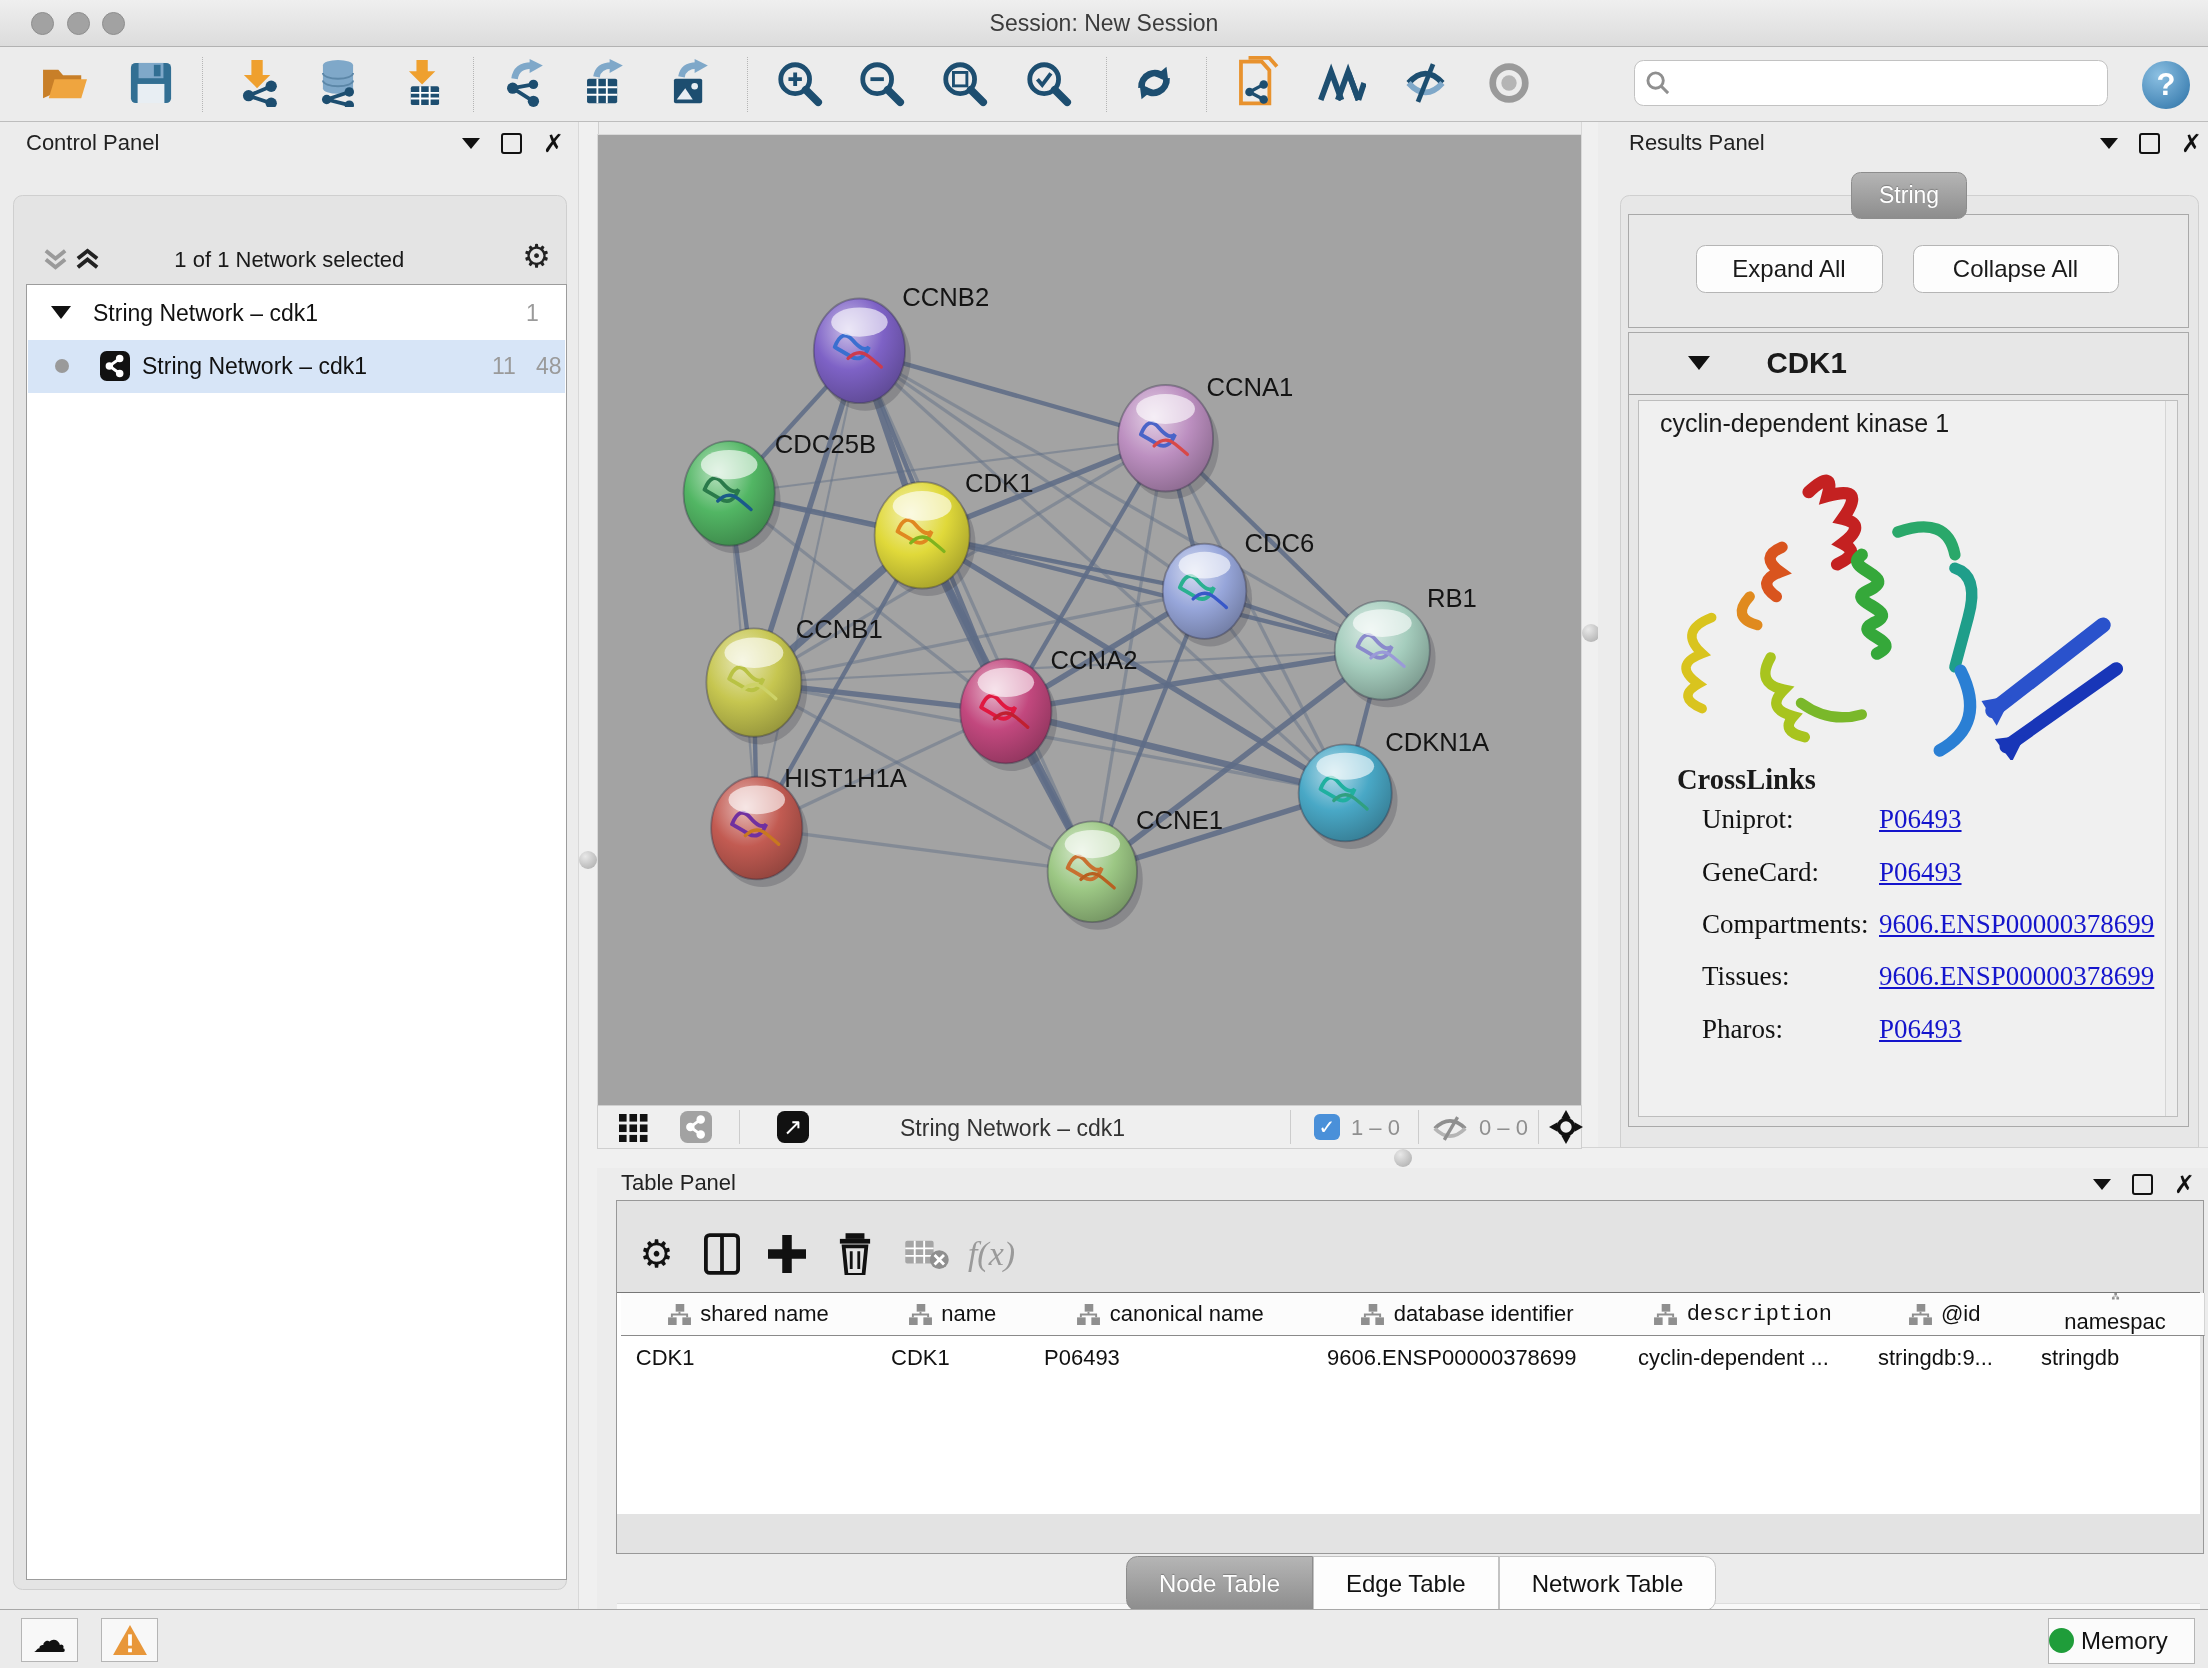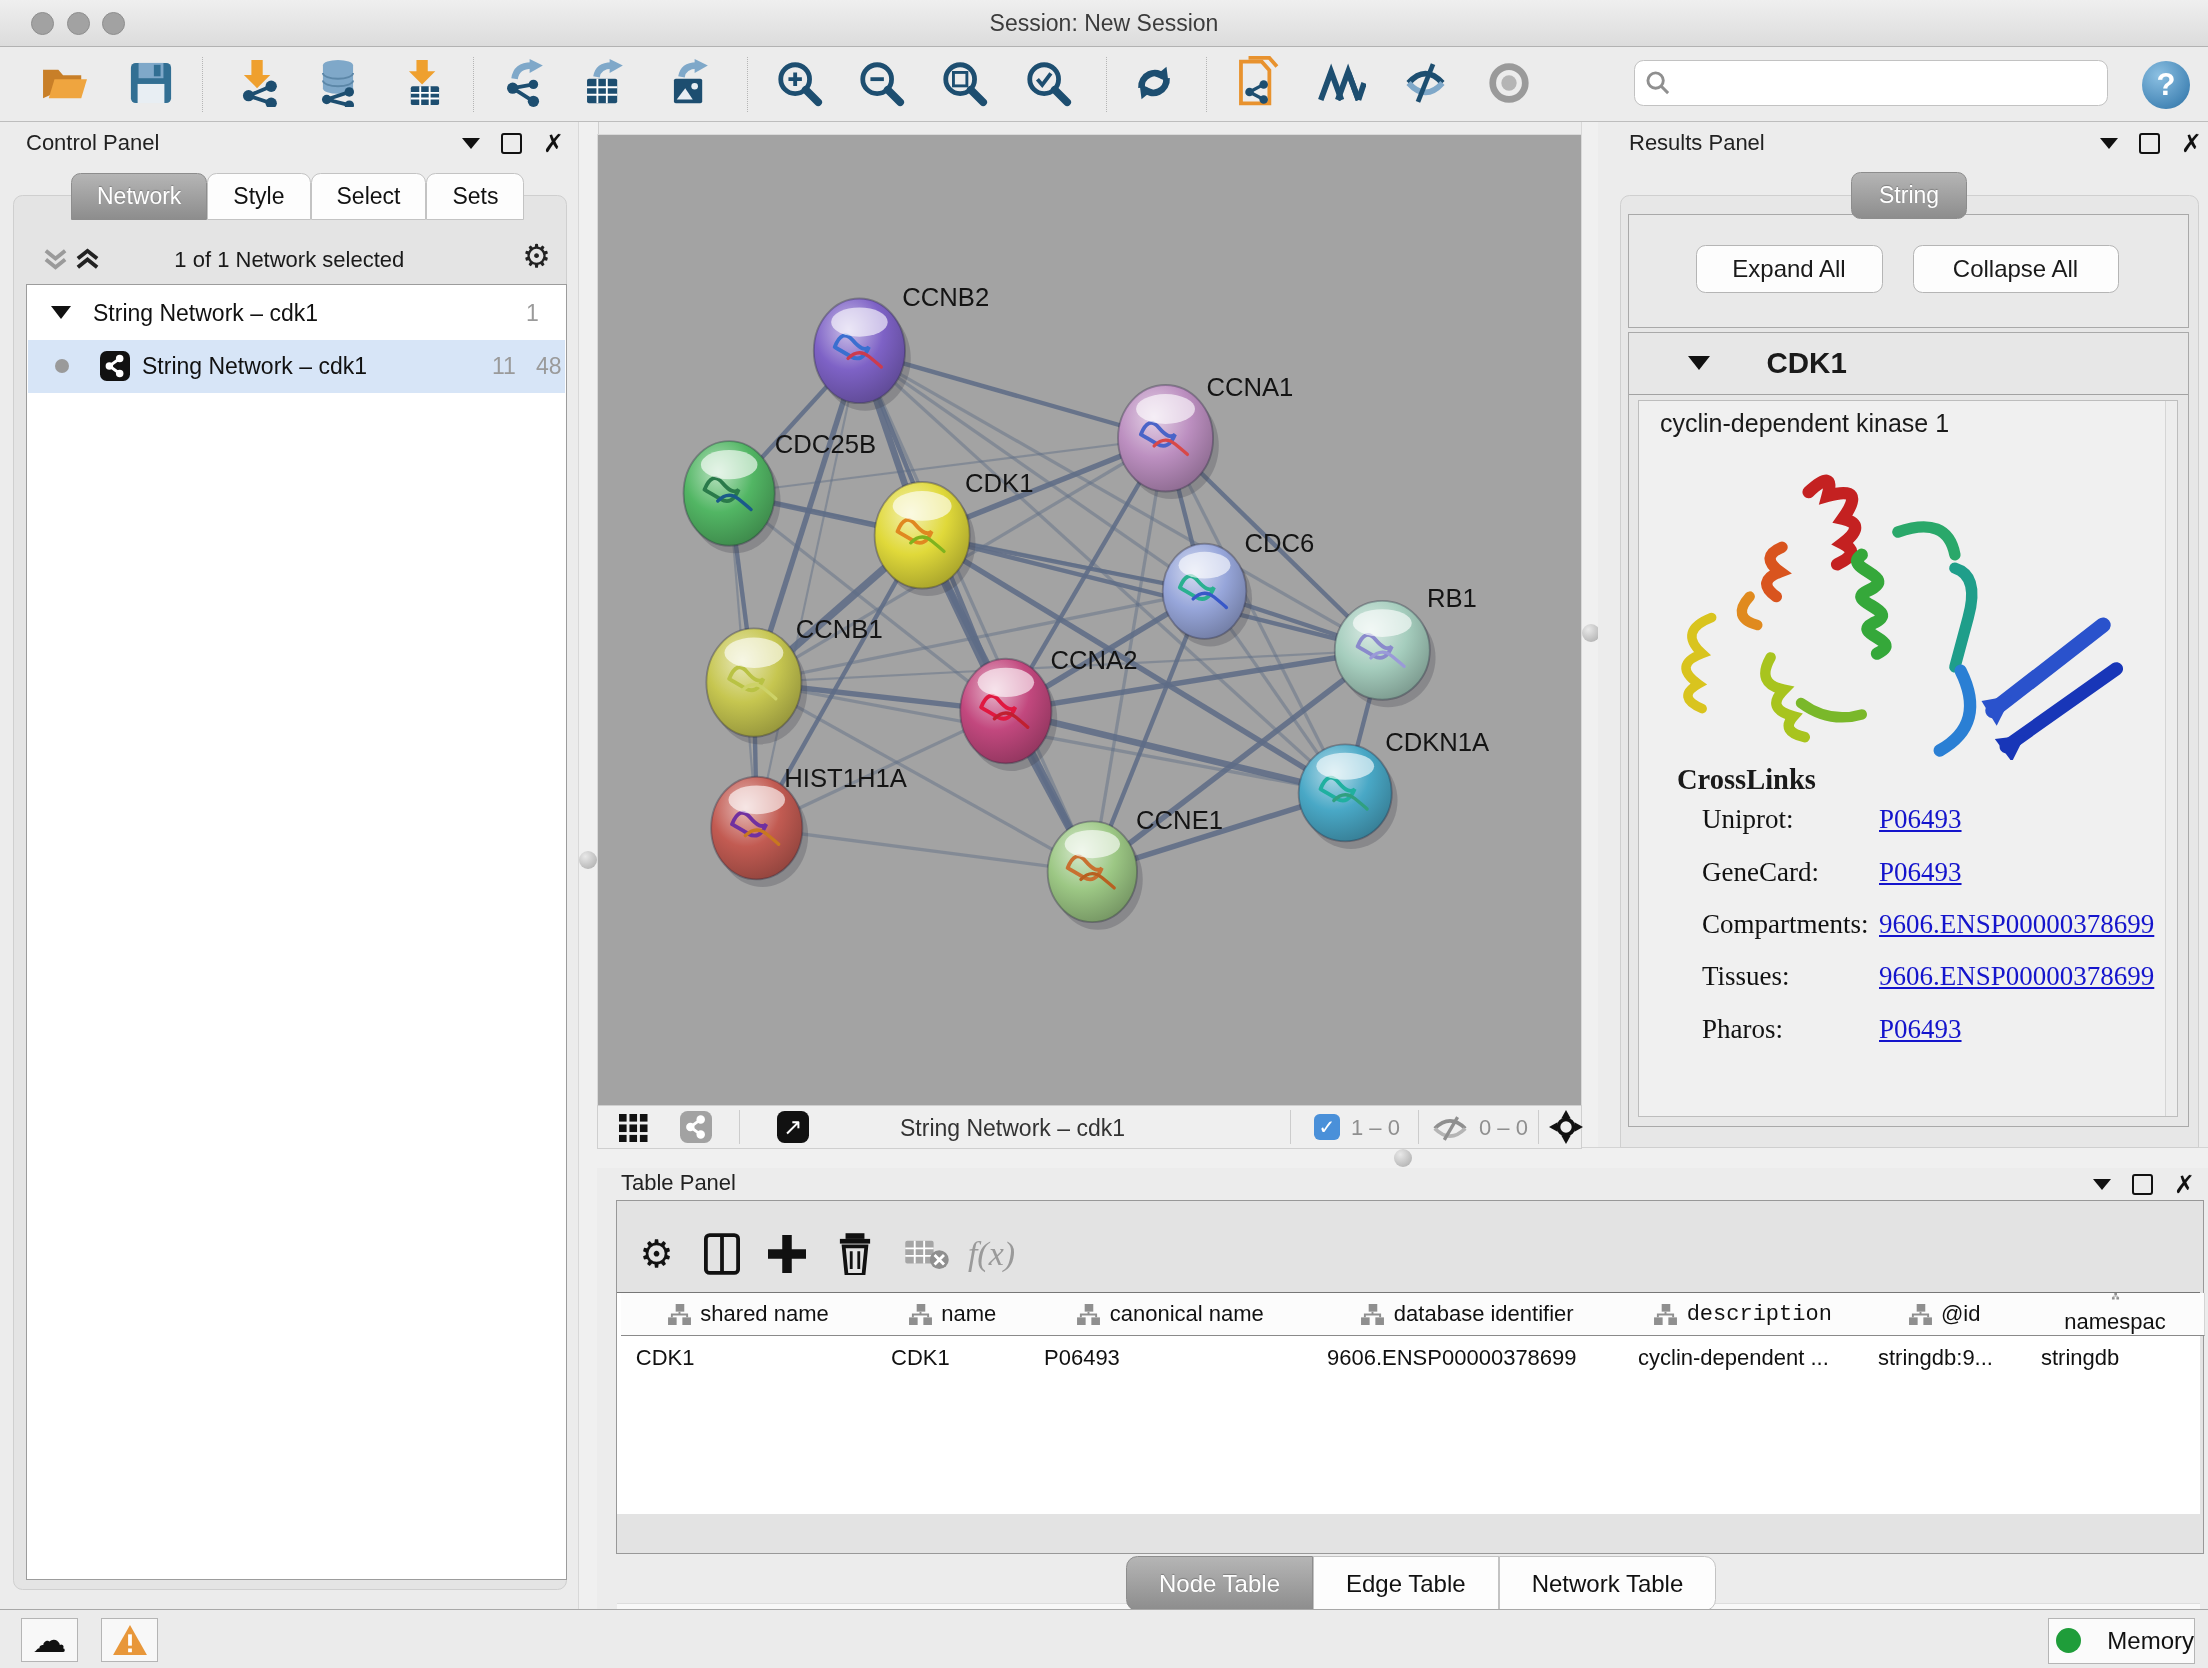--- a/index.html
+++ b/index.html
@@ -108,21 +108,21 @@
   #bottom-tabs{position:absolute;left:529px;top:388px;display:flex;}
   #bottom-tabs .tabbtn{height:53px;padding:0 32px;font-size:24px;}
   #bottom-tabs .tabbtn:first-child{border-radius:11.4px 0 0 11.4px;}
   #bottom-tabs .tabbtn:last-child{border-radius:0 11.4px 11.4px 0;}
   
   #statusbar{position:absolute;left:0;top:1609px;width:2208px;height:59px;background:#ebebeb;
       border-top:1.9px solid #a8a8a8;}
   .sb-box{position:absolute;top:7.6px;width:55px;height:42px;background:#f8f8f8;border:1.9px solid #b5b5b5;
       display:flex;align-items:center;justify-content:center;}
   #memory-btn{position:absolute;left:2048px;top:7.6px;width:145px;height:44px;background:#fbfbfb;
-      border:1.9px solid #b5b5b5;display:flex;align-items:center;justify-content:flex-end;gap:26px;
+      border:1.9px solid #b5b5b5;display:flex;align-items:center;justify-content:flex-start;gap:7px;
       font-size:24px;color:#111;}
   #mem-dot{width:25px;height:25px;border-radius:50%;background:#1f9d3a;}
   .dj{font-family:"DejaVu Sans",sans-serif;}
 </style>
 </head>
 <body>
 
 <div id="app">
 
   <div id="titlebar">
@@ -291,26 +291,20 @@
     <div id="help-btn">?</div>
   </div>
 
   <div id="control-panel">
     <div class="ptitle abs" style="left:26px;top:7.6px">Control Panel</div>
     <div class="pbtns" style="left:462px;top:11.4px">
       <div class="tri"></div>
       <div class="sqr"></div>
       <div class="xch dj">✗</div>
     </div>
-    <div id="cp-tabs">
-        <div class="tabbtn sel">Network</div>
-        <div class="tabbtn">Style</div>
-        <div class="tabbtn">Select</div>
-        <div class="tabbtn">Sets</div>
-      </div>
     <div id="cp-sub"></div>
     <div id="cp-status">
       <svg class="abs" style="left:28.5px;top:7.6px" width="27" height="27" viewBox="0 0 28 28">
           <g stroke="#9a9a9a" stroke-width="4" fill="none">
             <path d="M4,4 L14,12 L24,4"></path>
             <path d="M4,13 L14,21 L24,13"></path>
           </g>
         </svg>
       <svg class="abs" style="left:61px;top:7.6px" width="27" height="27" viewBox="0 0 28 28">
           <g stroke="#222" stroke-width="4" fill="none">

